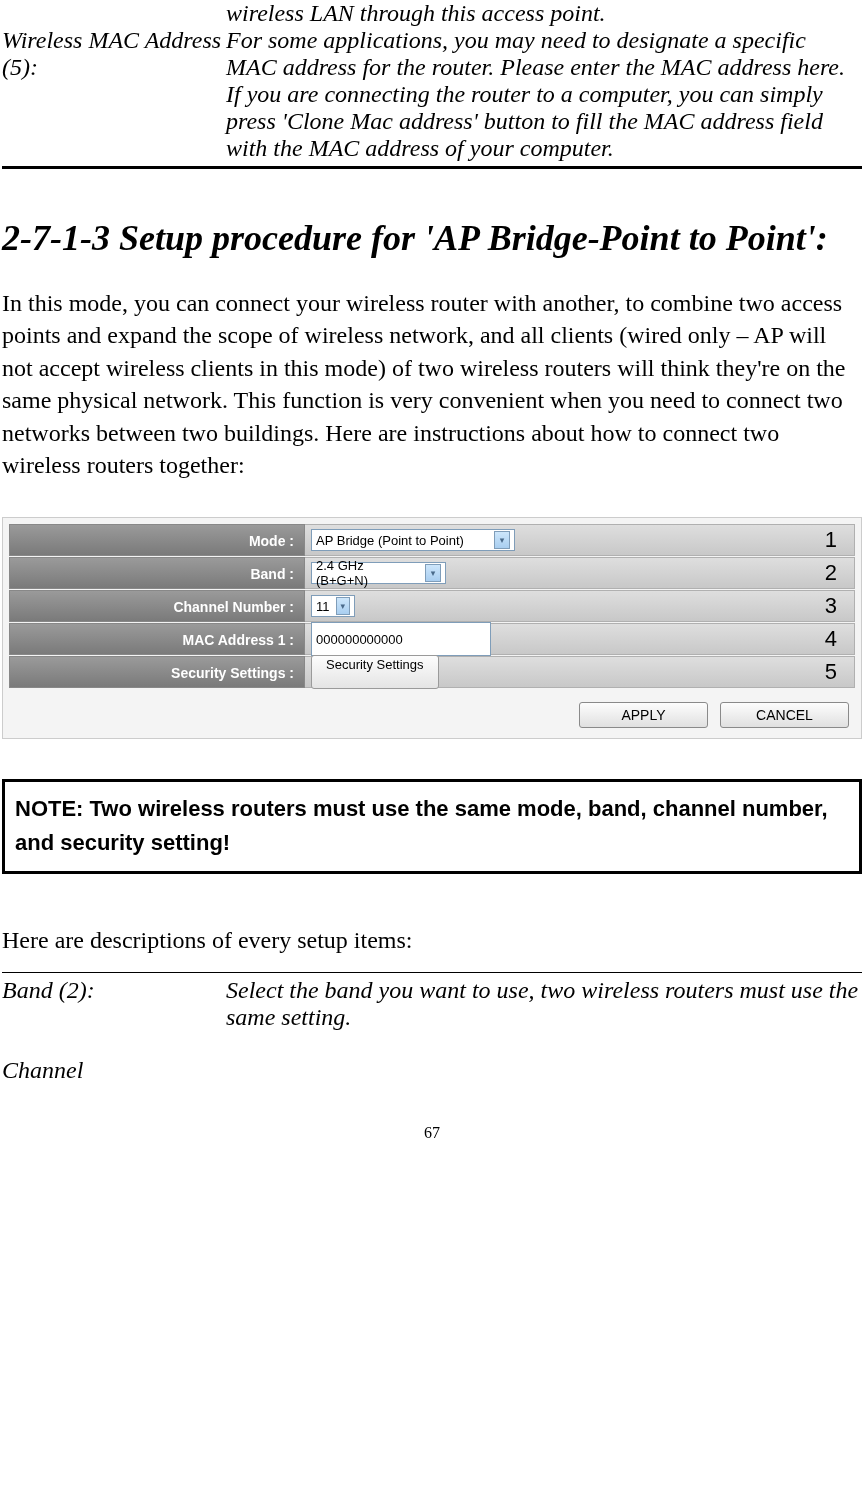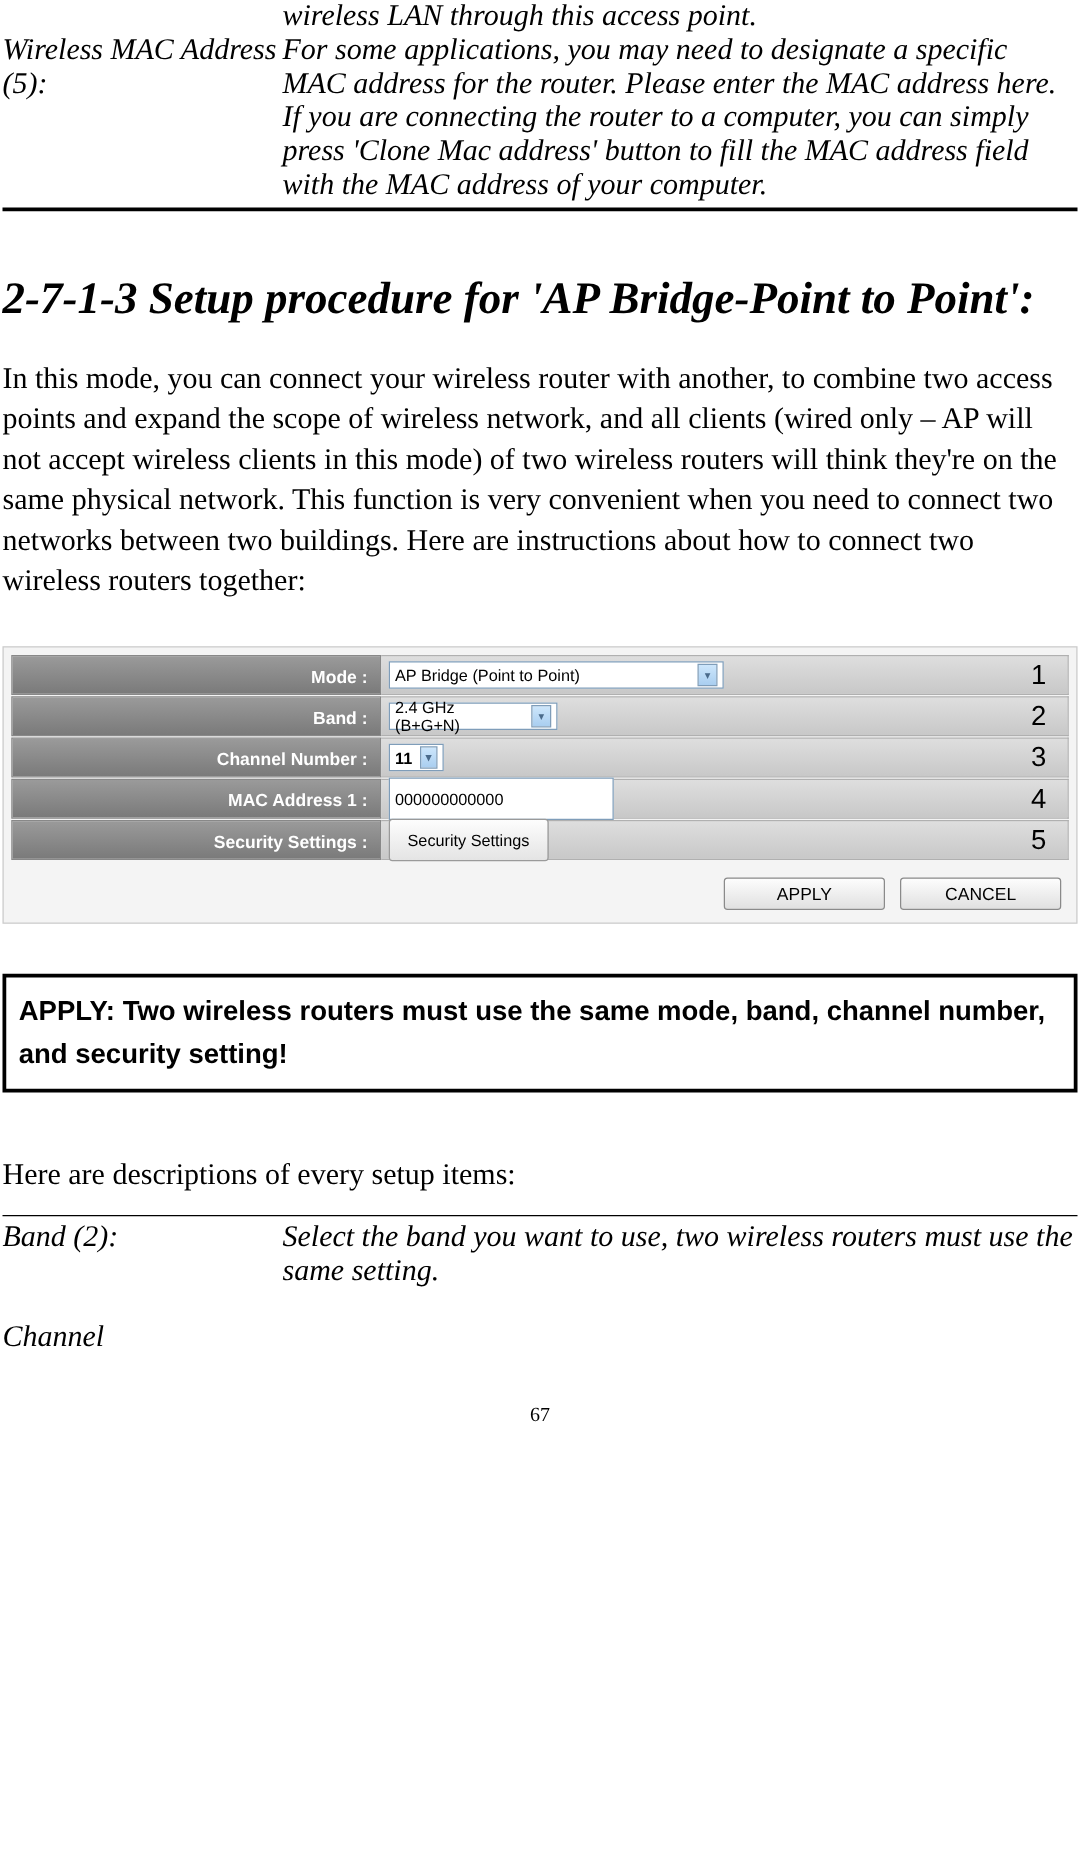--- a/index.html
+++ b/index.html
@@ -66,42 +66,42 @@
       height: 18px;
       background: linear-gradient(#cde6fb, #a9cef0);
       border: 1px solid #7f9db9;
       margin-left: 6px;
       display: flex;
       align-items: center;
       justify-content: center;
       font-size: 9px;
       color: #4a6a8a;
     }
-    .fake-select.mode { width: 268px; justify-content: space-between; }
+    .fake-select.mode { width: 204px; justify-content: space-between; }
     .fake-select.band { width: 135px; justify-content: space-between; }
-    .fake-select.chan { width: 44px; justify-content: space-between; font-weight: bold; }
+    .fake-select.chan { width: 44px; justify-content: space-between; }
     .fake-input {
       background: #fff;
       border: 1px solid #7f9db9;
       font-size: 13px;
       height: 22px;
       width: 180px;
       display: flex;
       align-items: center;
       padding: 16px 4px;
     }
     .fake-button {
       background: linear-gradient(#fdfdfd, #e4e4e4);
       border: 1px solid #9a9a9a;
       border-radius: 3px;
       font-size: 13px;
       height: 22px;
       padding: 16px 14px;
       display: flex;
-      align-items: center;
+      align-items: flex-end;
     }
     .callout-num {
       position: absolute;
       right: 18px;
       font-family: Arial, Helvetica, sans-serif;
       font-size: 22px;
       color: #000;
     }
     .panel-footer {
       display: flex;
@@ -214,21 +214,21 @@
   <div class="panel-footer">
     <div class="footer-btn">
       <span>APPLY</span>
     </div>
     <div class="footer-btn">
       <span>CANCEL</span>
     </div>
   </div>
 </div>
 
-<div class="note-box">APPLY: Two wireless routers must use the same mode, band, channel number, and security setting!</div>
+<div class="note-box">NOTE: Two wireless routers must use the same mode, band, channel number, and security setting!</div>
 
 <p class="body-text" style="margin-bottom:16px;">Here are descriptions of every setup items:</p>
 
 <hr class="thin-hr">
 
 <div class="desc-table">
   <div class="desc-row" style="margin-bottom:26px;">
     <div class="desc-term">Band (2):</div>
     <div class="desc-def">Select the band you want to use, two wireless routers must use the same setting.</div>
   </div>

